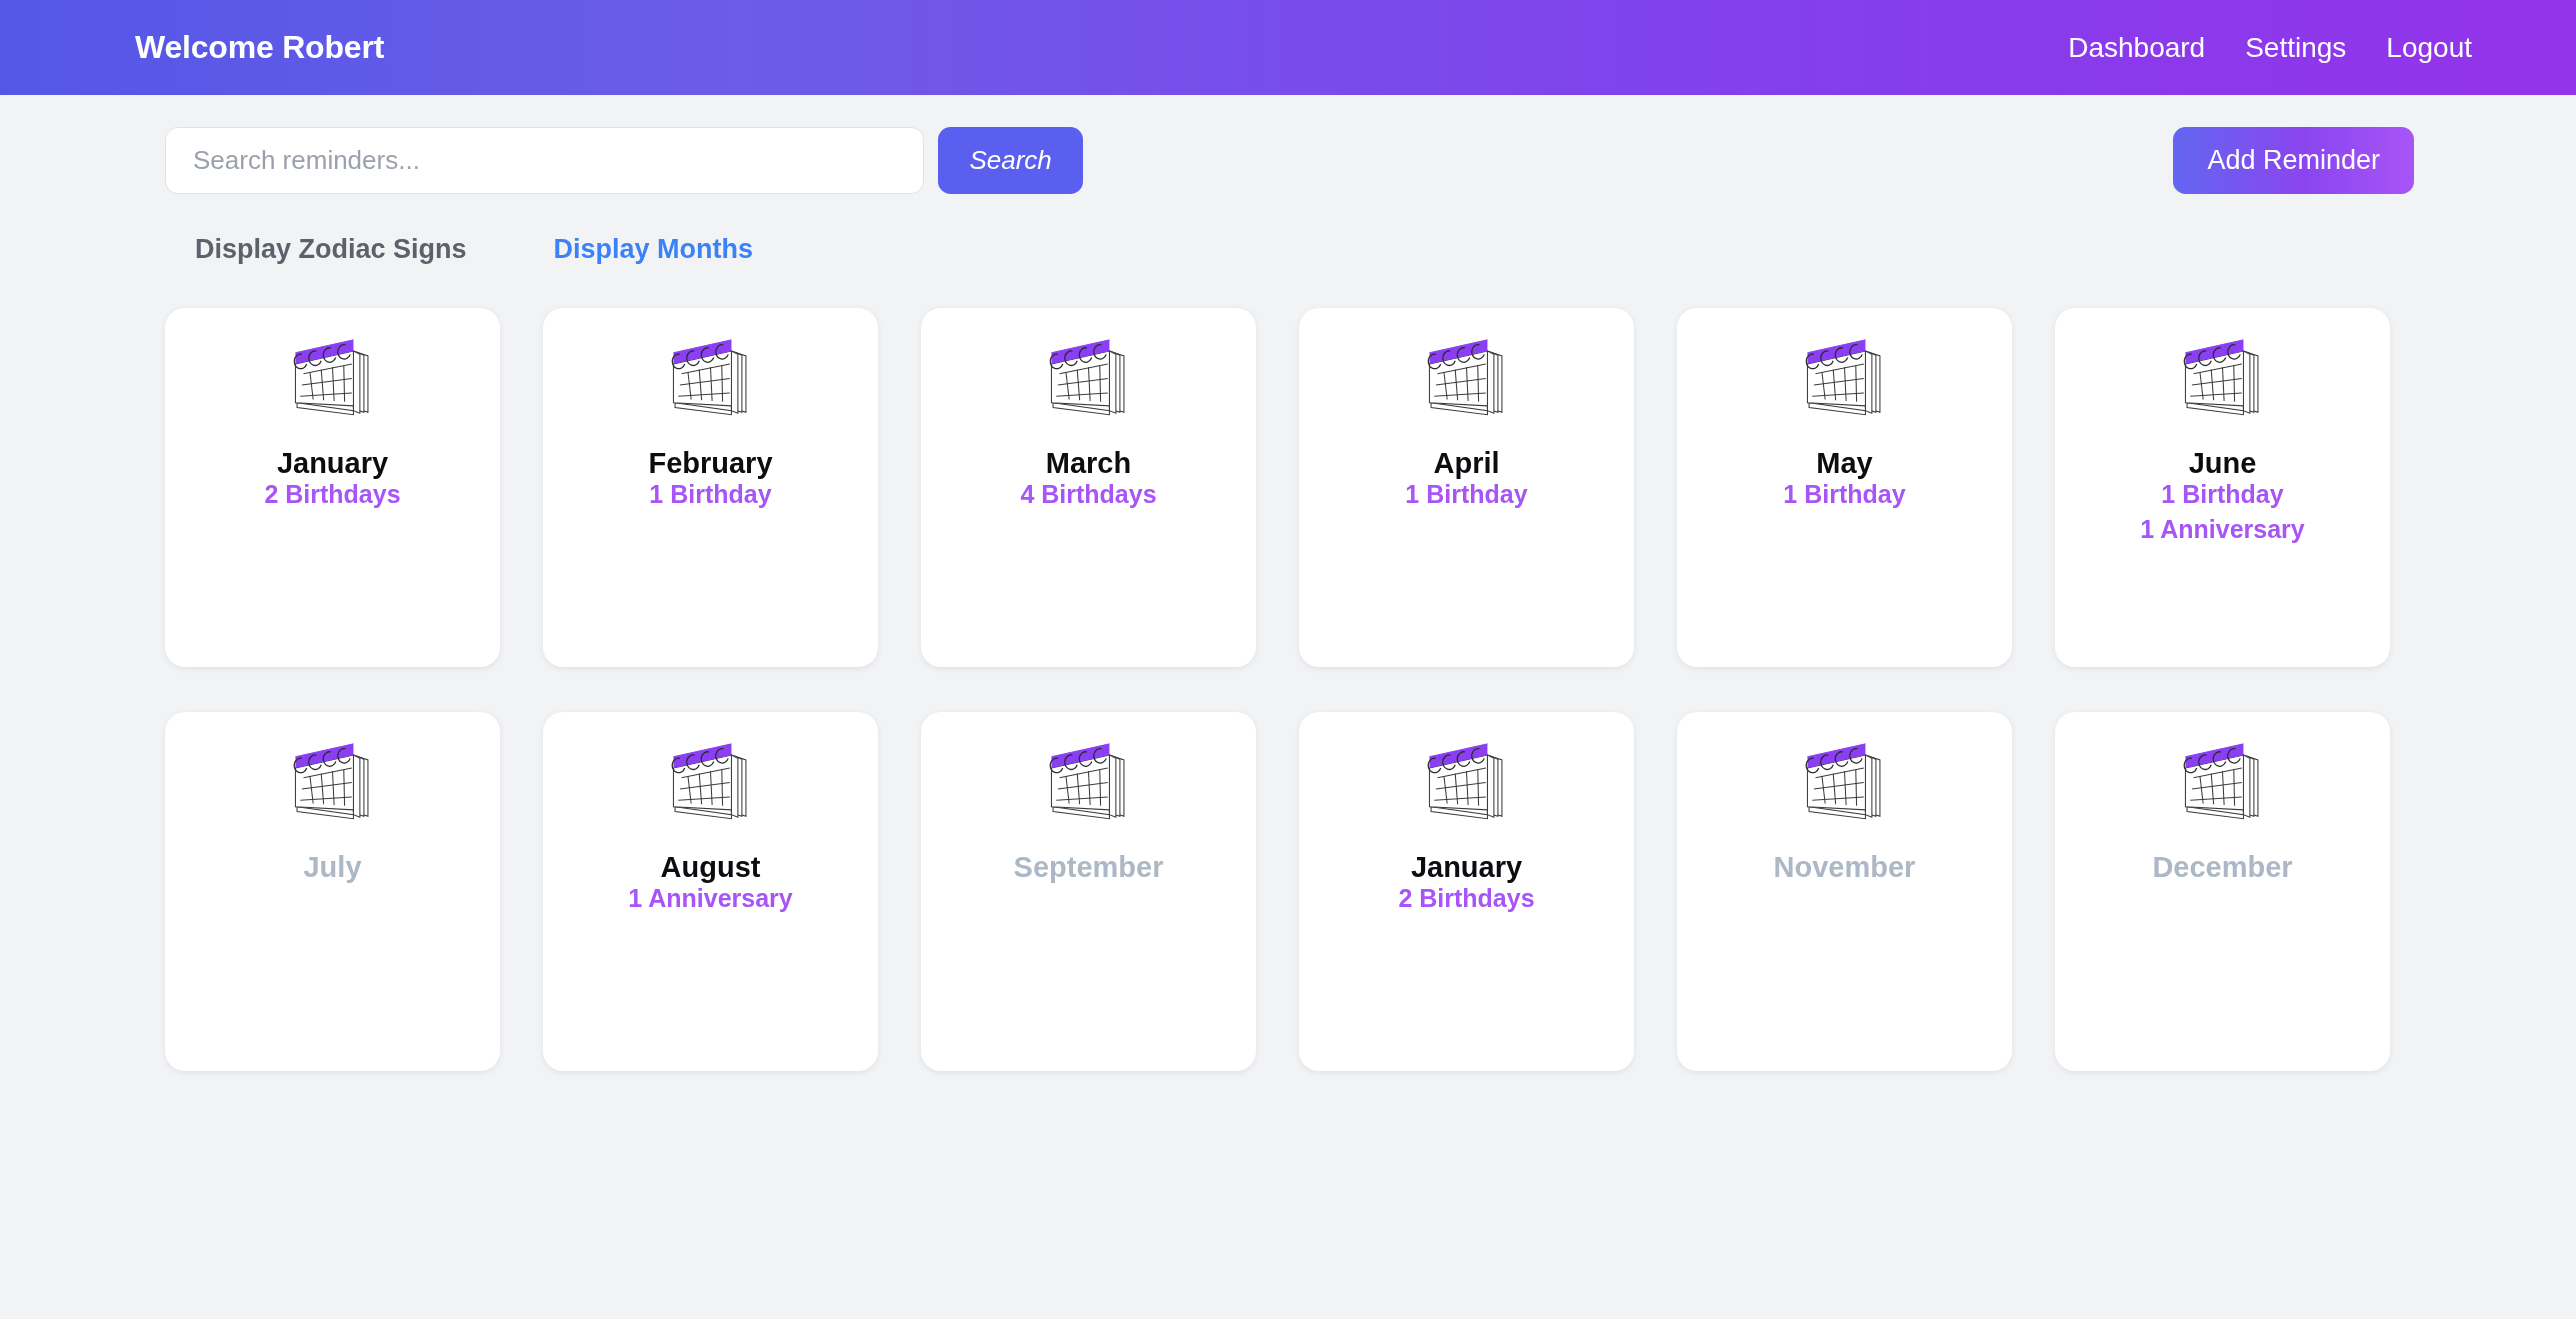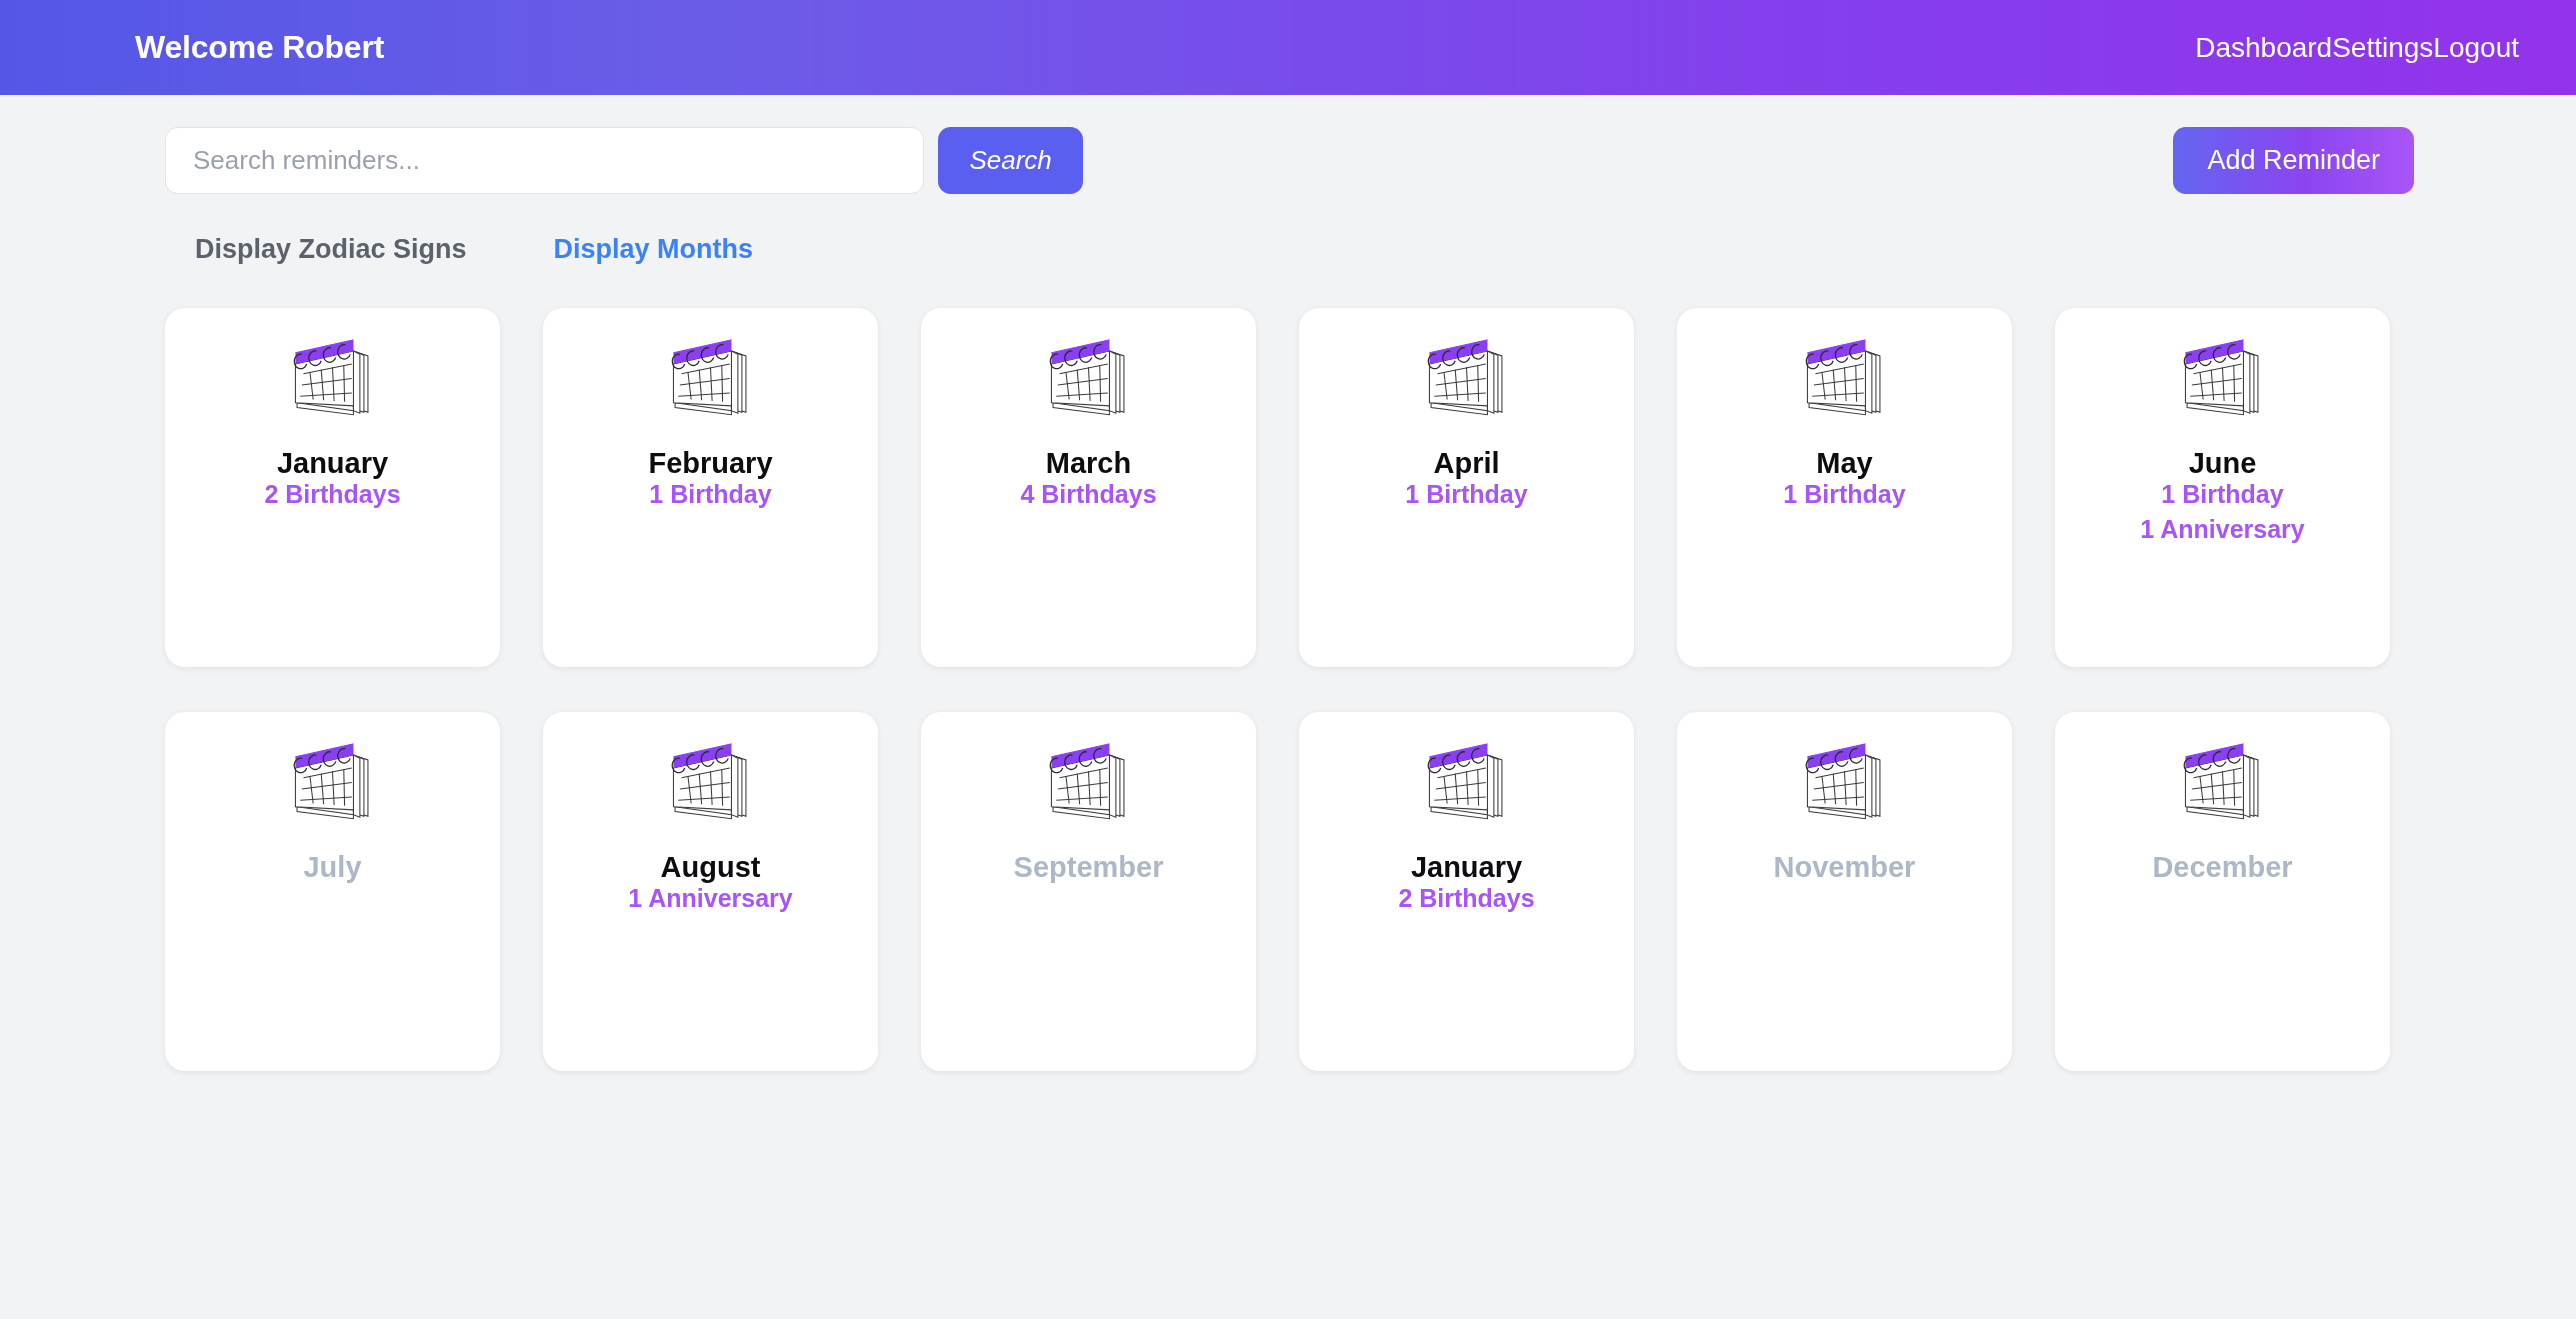--- a/index.html
+++ b/index.html
@@ -16,31 +16,32 @@
     -webkit-font-smoothing: antialiased;
   }
 
   
   .navbar {
     height: 95px;
     background: linear-gradient(90deg, #5457e6 0%, #6b5ce8 28%, #8340ec 68%, #9333ea 100%);
     display: flex;
     align-items: center;
     justify-content: space-between;
-    padding: 0 57px 0 135px;
+    padding: 0 104px 0 135px;
   }
   .brand {
     color: #ffffff;
     font-size: 32px;
     font-weight: bold;
     letter-spacing: -0.2px;
   }
   .nav-links {
     display: flex;
     align-items: center;
+    gap: 40px;
   }
   .nav-link {
     color: #ffffff;
     font-size: 28px;
     text-decoration: none;
     cursor: pointer;
     white-space: nowrap;
   }
 
   

